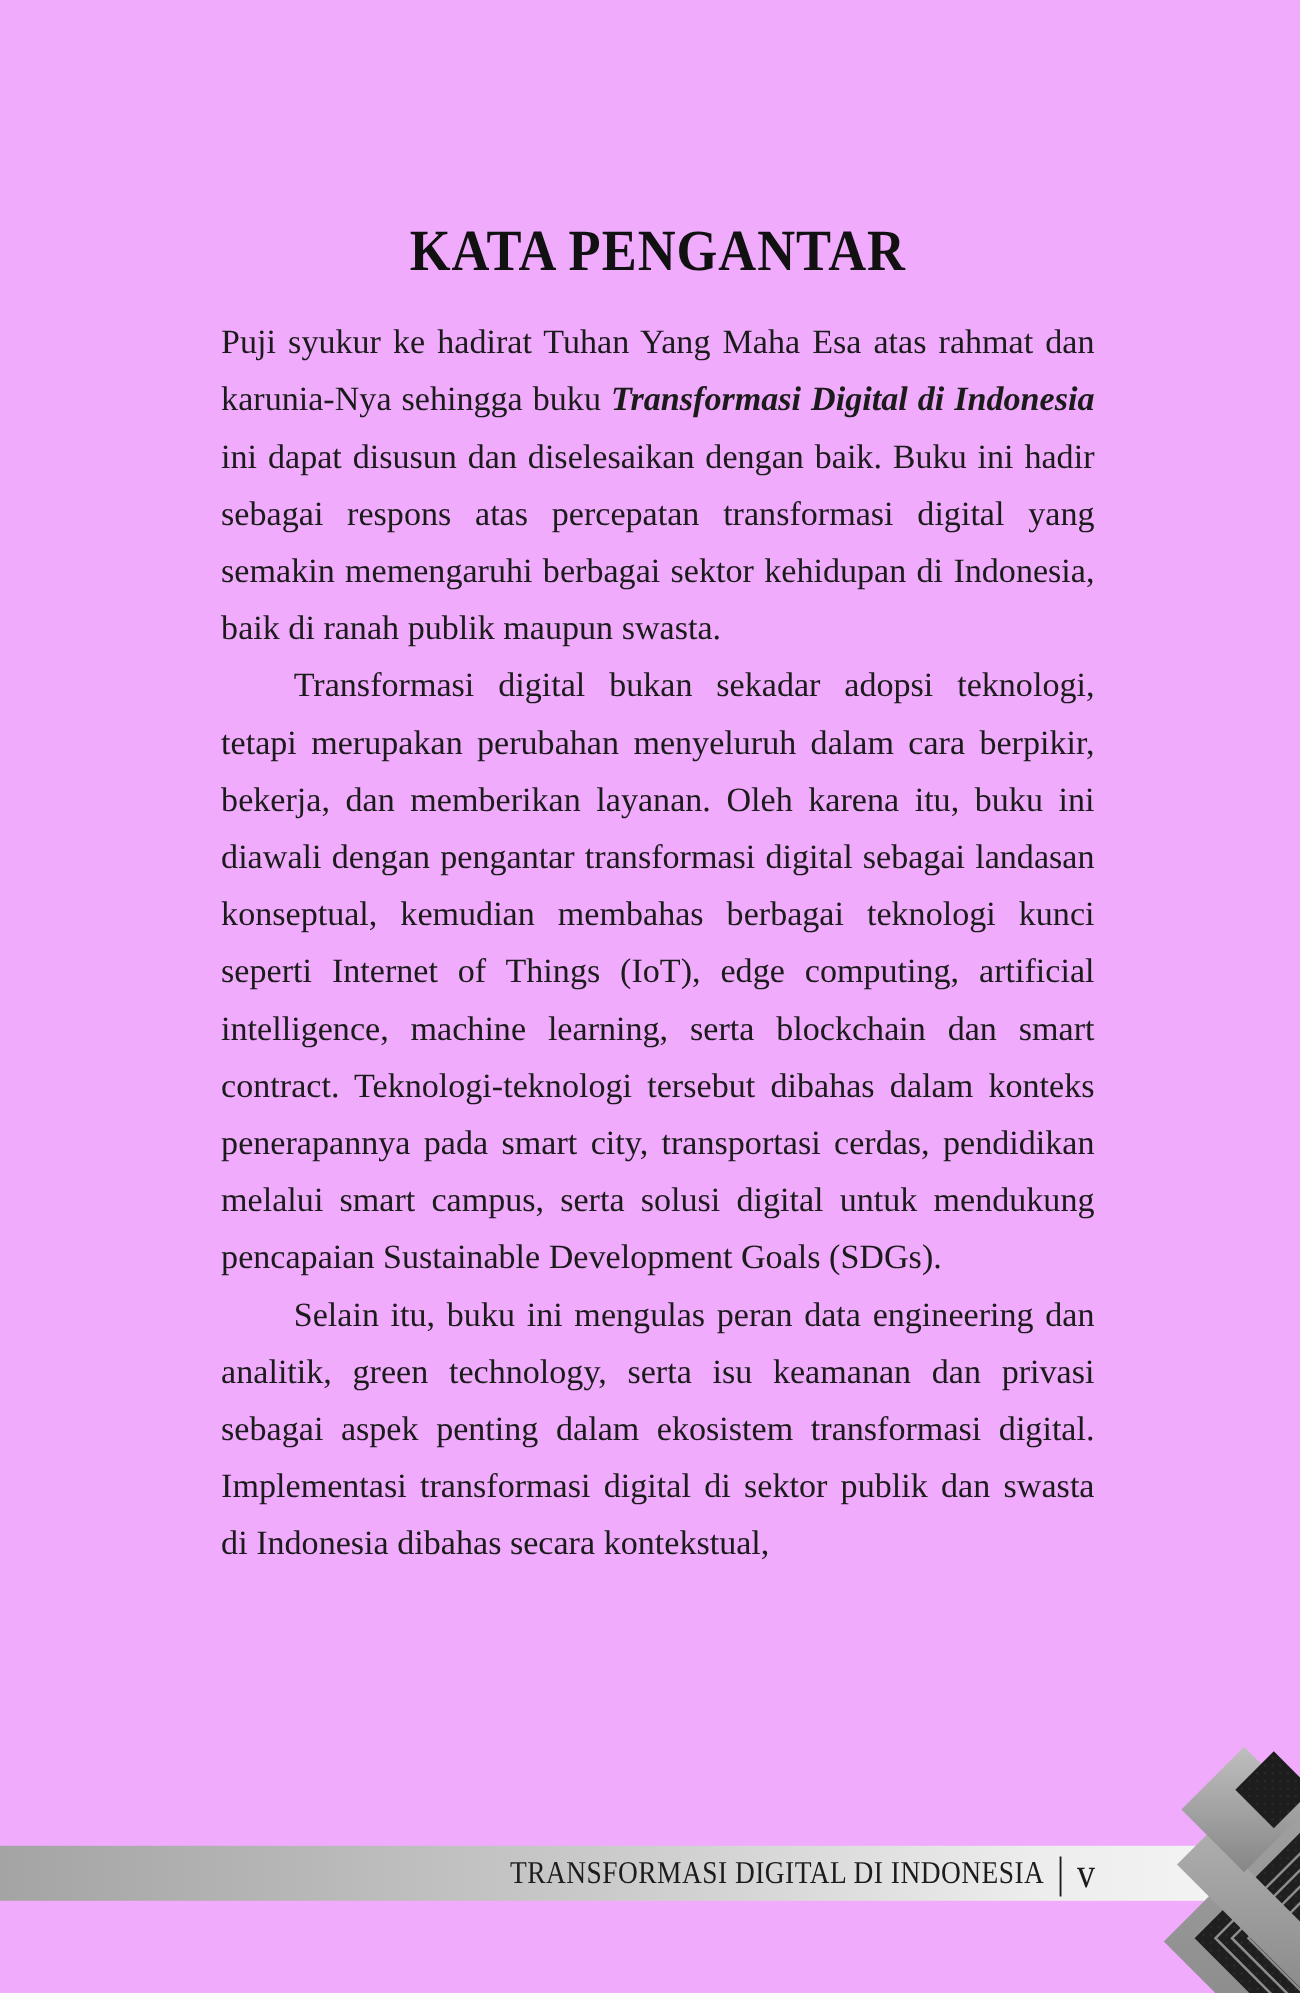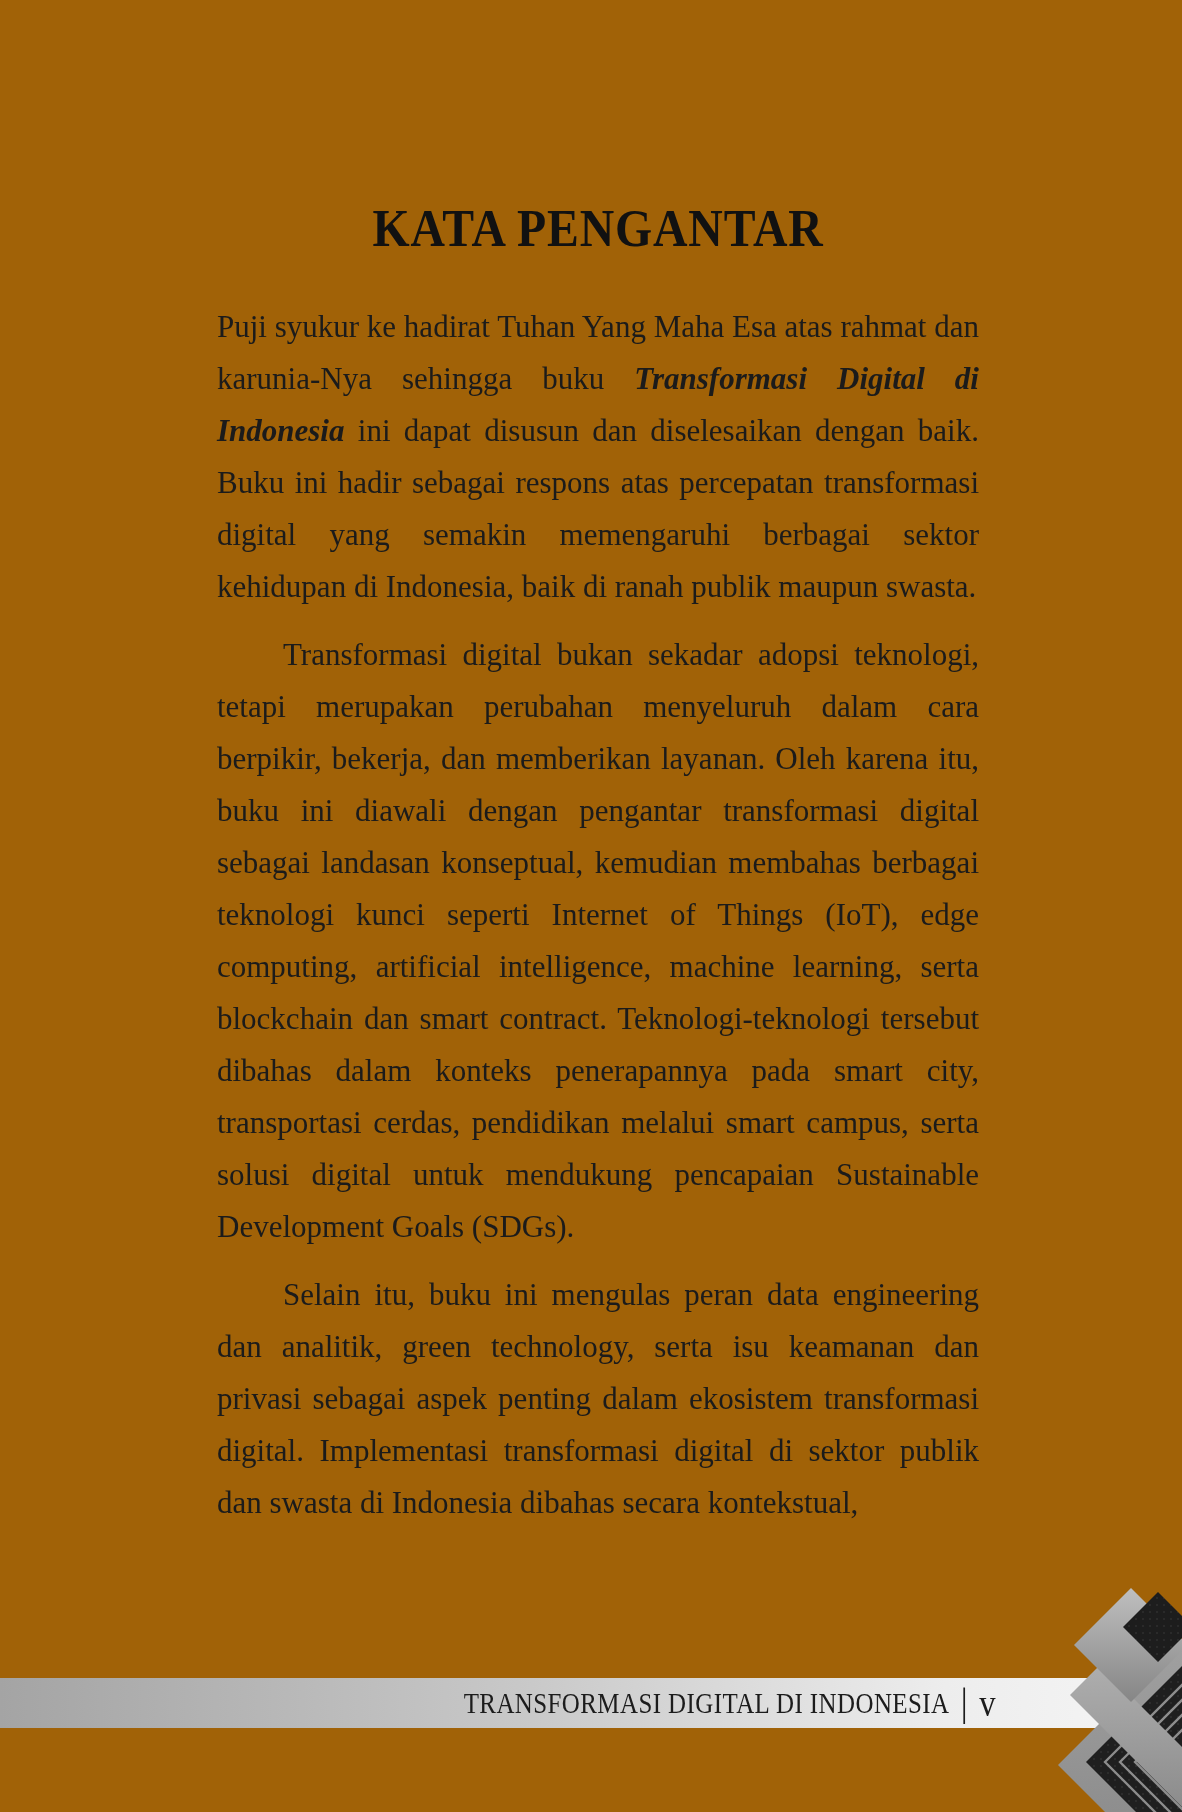--- a/index.html
+++ b/index.html
@@ -1,20 +1,20 @@
 <!DOCTYPE html>
 <html><head>
 <meta charset="utf-8">
 <style>
   html, body { margin: 0; padding: 0; background: #ffffff; }
   .page {
     position: relative;
     width: 1182px;
     height: 1812px;
-    background: #a16207;
+    background: #f0abfc;
     overflow: hidden;
     font-family: "Liberation Serif", serif;
     color: #1b1b1b;
   }
   .page-title {
     position: absolute;
     left: 201px;
     top: 198px;
     width: 794px;
     margin: 0;
@@ -27,21 +27,21 @@
     transform-origin: center;
     color: #111111;
   }
   .body-text-block {
     position: absolute;
     left: 201px;
     top: 285px;
     width: 794px;
   }
   .body-text-block p {
-    margin: 16px;
+    margin: 0;
     font-size: 31px;
     line-height: 52px;
     text-align: justify;
     color: #1b1b1b;
   }
   .body-text-block p.indent { text-indent: 66px; }
   .seg-italic { }
   .seg-bold-italic { font-style: italic; font-weight: 700; }
   .deco-svg {
     position: absolute;

